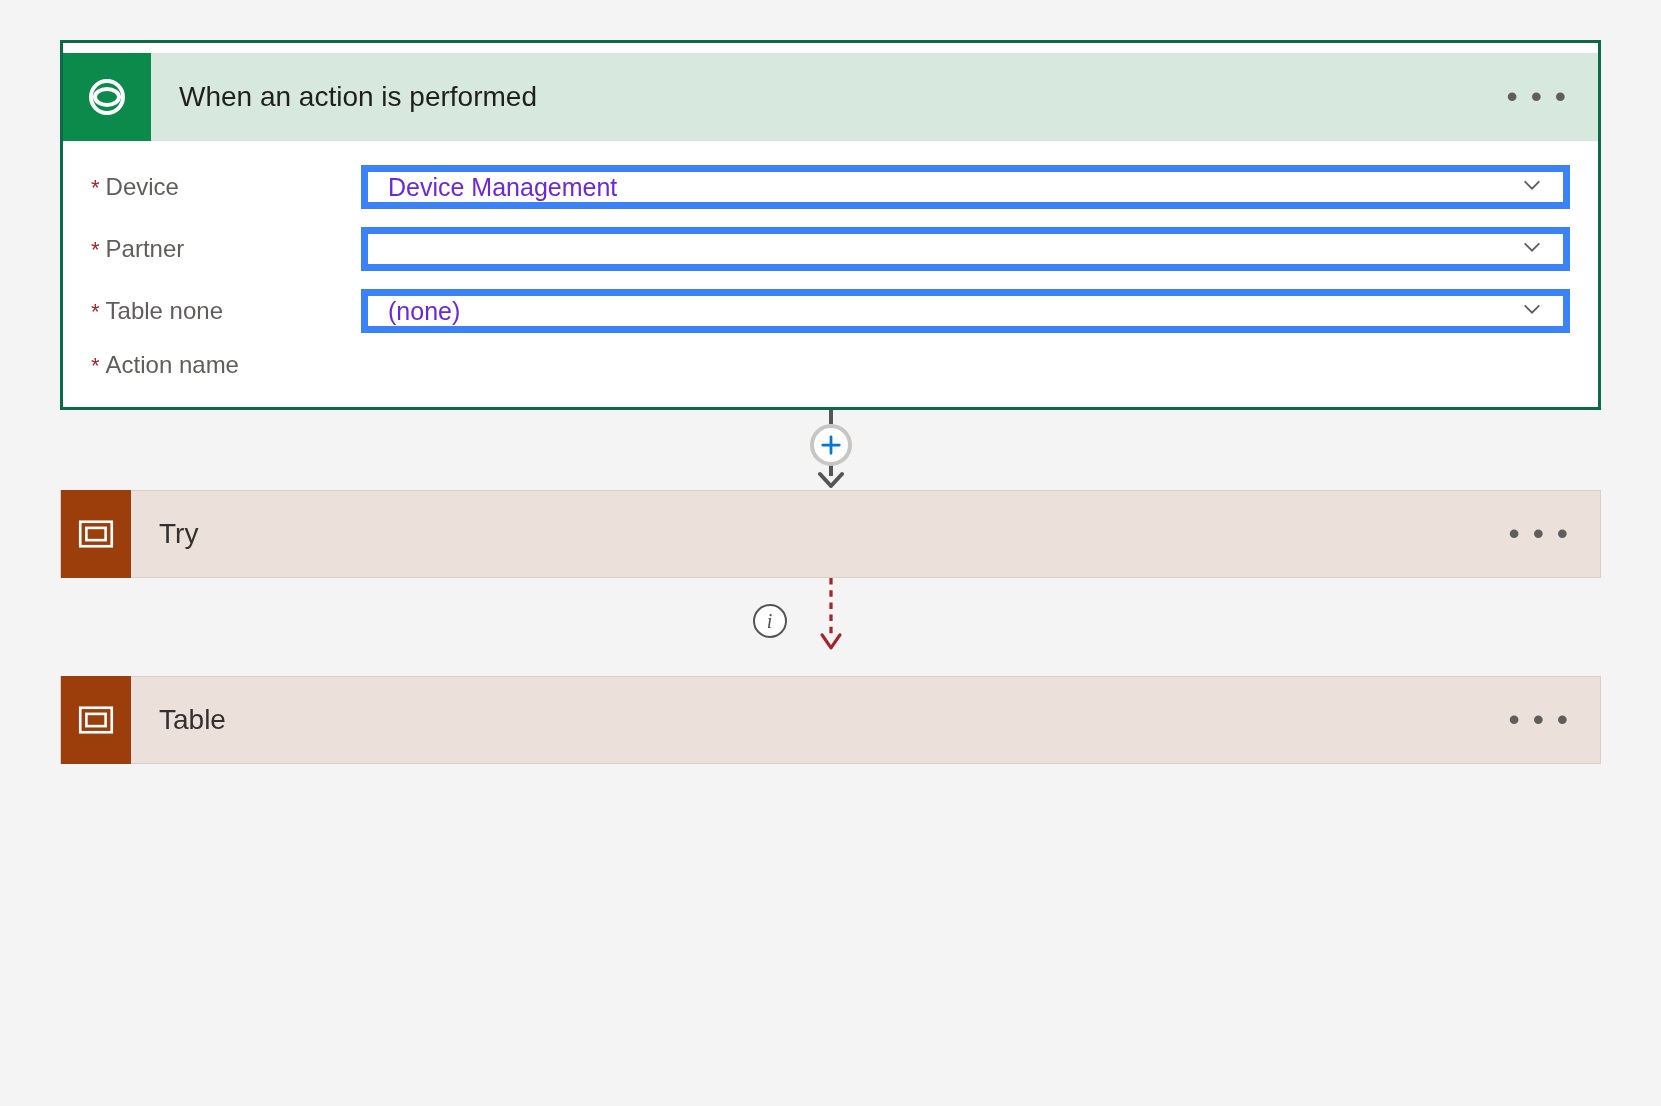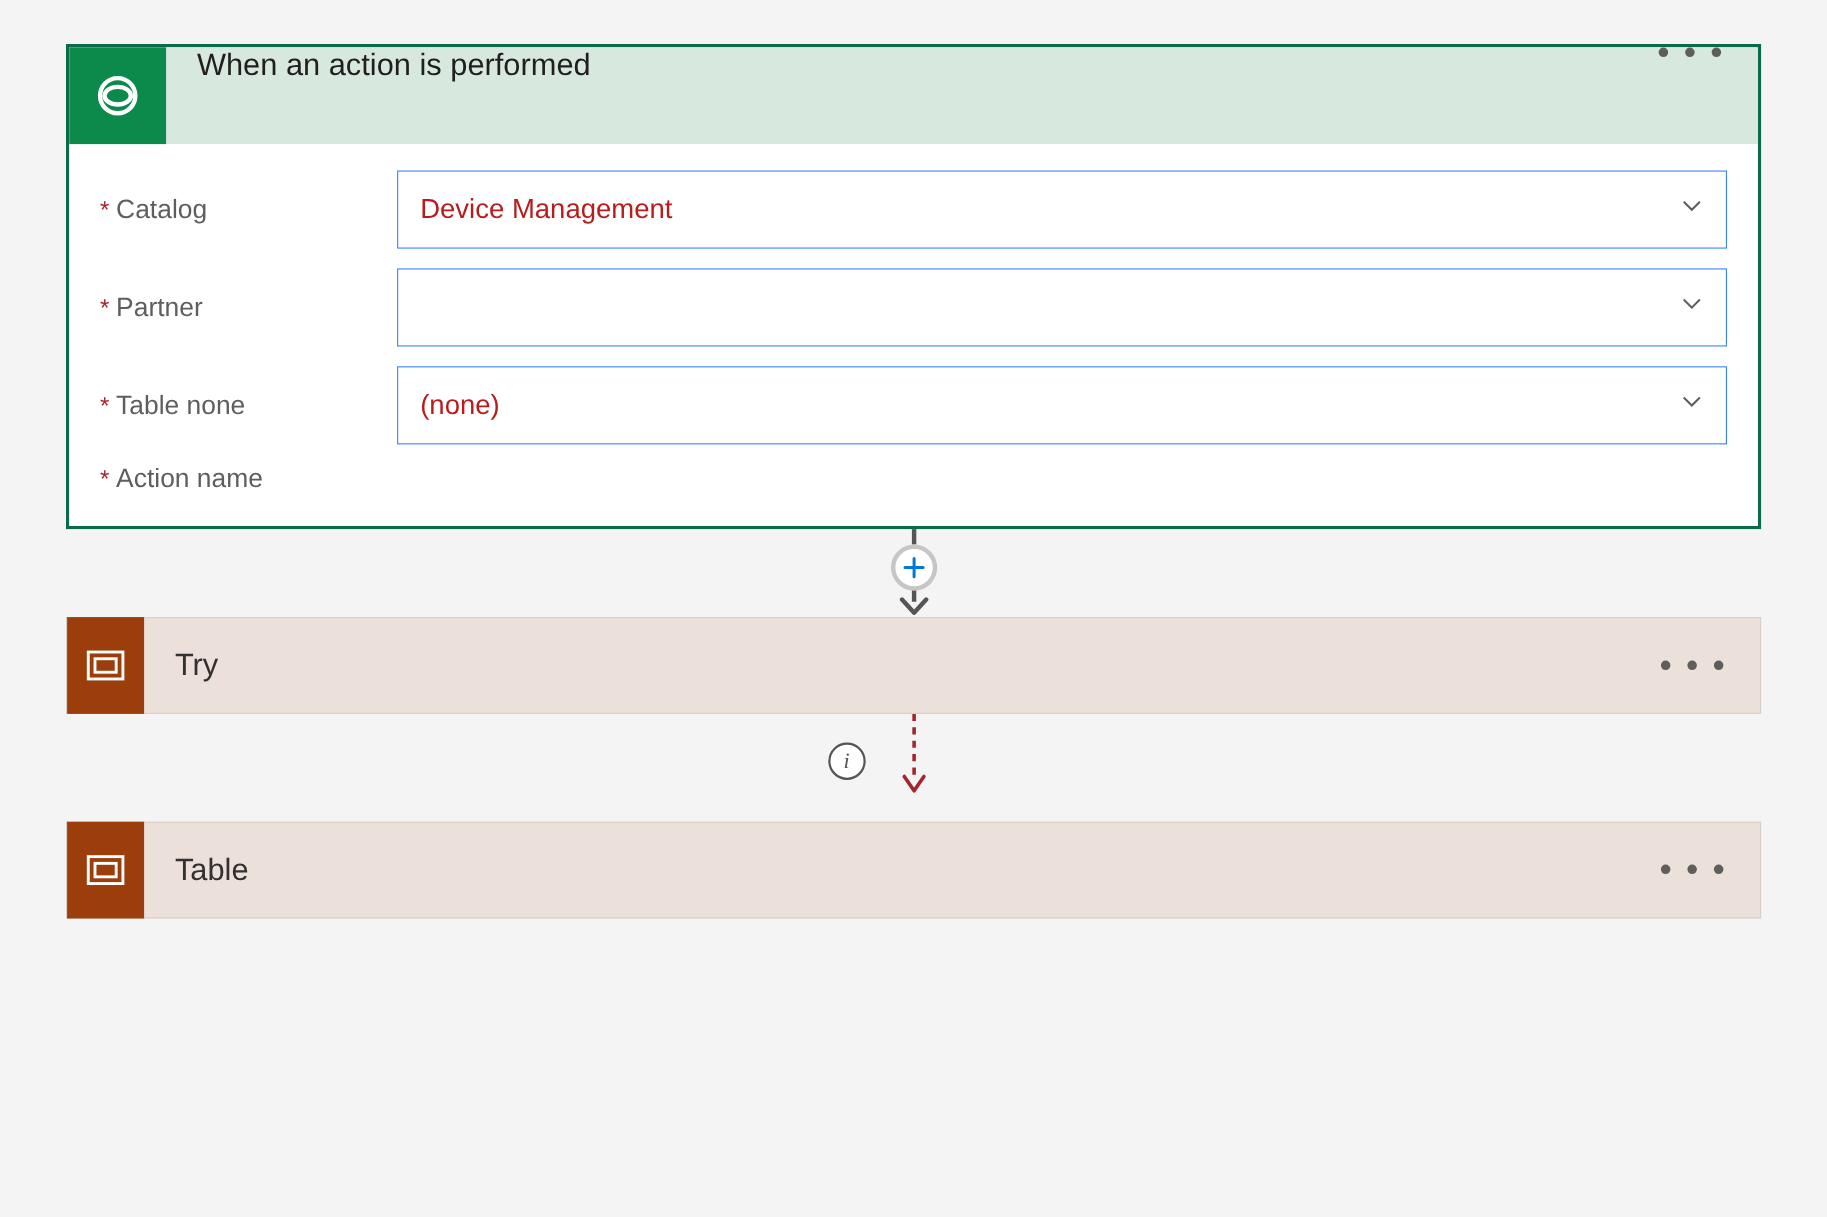--- a/index.html
+++ b/index.html
@@ -9,22 +9,24 @@
       padding: 40px 60px;
       color: #323130;
     }
     .trigger-card {
       background: #fff;
       border: 3px solid #0b6a4a;
       width: 100%;
     }
     .trigger-header {
       display: flex;
+      align-items: center;
       background: #d7e8df;
       height: 88px;
+      margin-top: 10px;
     }
     .trigger-icon-tile {
       width: 88px;
       height: 88px;
       background: #0b8a4c;
       display: flex;
       align-items: center;
       justify-content: center;
       flex: 0 0 88px;
     }
@@ -64,28 +66,28 @@
       color: #a4262c;
       margin-right: 6px;
       font-size:22px;
     }
     .form-select {
       flex: 1;
       position: relative;
     }
     .select-box {
       width: 100%;
-      height: 71px;
-      border: 1px solid #3b82f6;
+      height: 44px;
+      border: 7px solid #3b82f6;
       background: #fff;
       display: flex;
       align-items: center;
       padding: 0 20px;
       font-size: 25px;
-      color: #b91c1c;
+      color: #6d28d9;
       cursor: pointer;
     }
     .select-box .chevron {
       margin-left: auto;
     }
     .connector {
       display:flex;
       flex-direction:column;
       align-items:center;
       position:relative;
@@ -173,21 +175,21 @@
         <path d="M 12 24 a 12 8 0 0 1 24 0 a 12 8 0 0 1 -24 0" fill="none" stroke="#fff" stroke-width="4"></path>
       </svg>
     </div>
     <div class="trigger-title">When an action is performed</div>
     <div class="ellipsis">• • •</div>
   </div>
   <div class="trigger-body">
     <div class="form-row">
       <div class="form-label">
           <span class="req">*</span>
-          <span>Catalog</span>
+          <span>Device</span>
         </div>
       <div class="form-select">
         <div class="select-box">
           <span>Device Management</span>
           <span class="chevron"><svg width="22" height="22" viewBox="0 0 24 24">
                 <path d="M4 8 L12 16 L20 8" fill="none" stroke="#605e5c" stroke-width="2"></path>
               </svg></span>
         </div>
       </div>
     </div>

